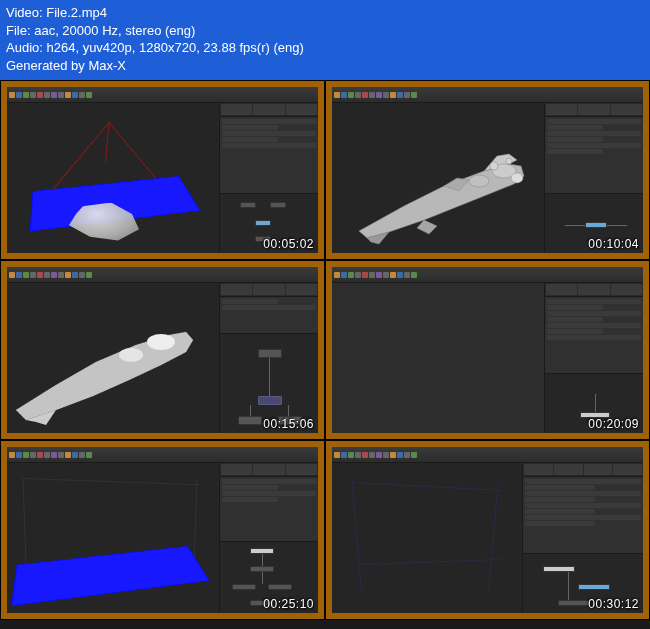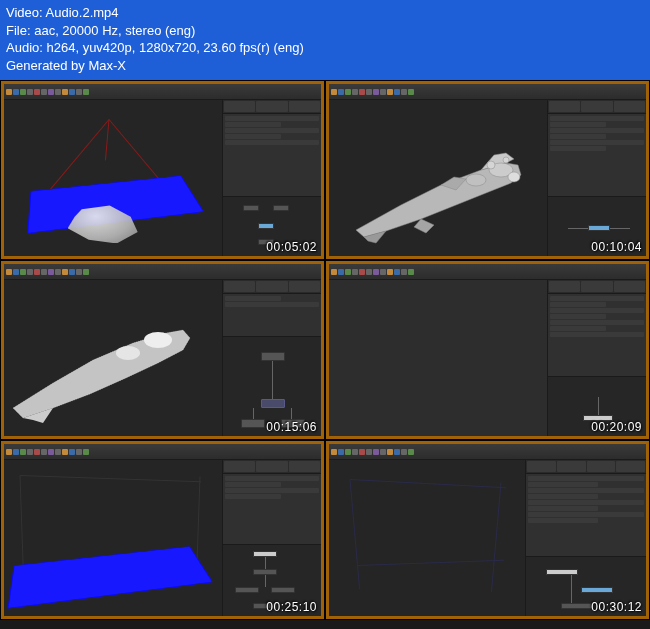--- a/index.html
+++ b/index.html
@@ -24,21 +24,21 @@
     grid-template-rows: repeat(3, 1fr);
     gap: 2px;
     height: 540px;
     background: #000;
     padding: 1px;
   }
   .thumb {
     position: relative;
     background: #2a2a2a;
     overflow: hidden;
-    border: 3px solid #a16207;
+    border: 6px solid #a16207;
   }
   .toolbar {
     height: 16px;
     background: linear-gradient(#3a3a3a, #2c2c2c);
     border-bottom: 1px solid #1a1a1a;
     display: flex;
     align-items: center;
     padding: 0 2px;
     gap: 1px;
   }
@@ -159,29 +159,29 @@
     background: #2b2b2b;
   }
   .bignet .node { width: 24px; height: 9px; }
 </style>
 </head>
 <body>
 
 <div class="header">
   <div class="line">
     <span>Video:</span>
-    <span>Audio.2.mp4</span>
+    <span>File.2.mp4</span>
   </div>
   <div class="line">
     <span>File:</span>
     <span>aac, 20000 Hz, stereo (eng)</span>
   </div>
   <div class="line">
     <span>Audio:</span>
-    <span>h264, yuv420p, 1280x720, 23.60 fps(r) (eng)</span>
+    <span>h264, yuv420p, 1280x720, 23.88 fps(r) (eng)</span>
   </div>
   <div class="line">Generated by Max-X</div>
 </div>
 
 <div class="grid">
 
   <div class="thumb">
     <div class="toolbar">
       <div class="dot o"></div>
         <div class="dot b"></div>

